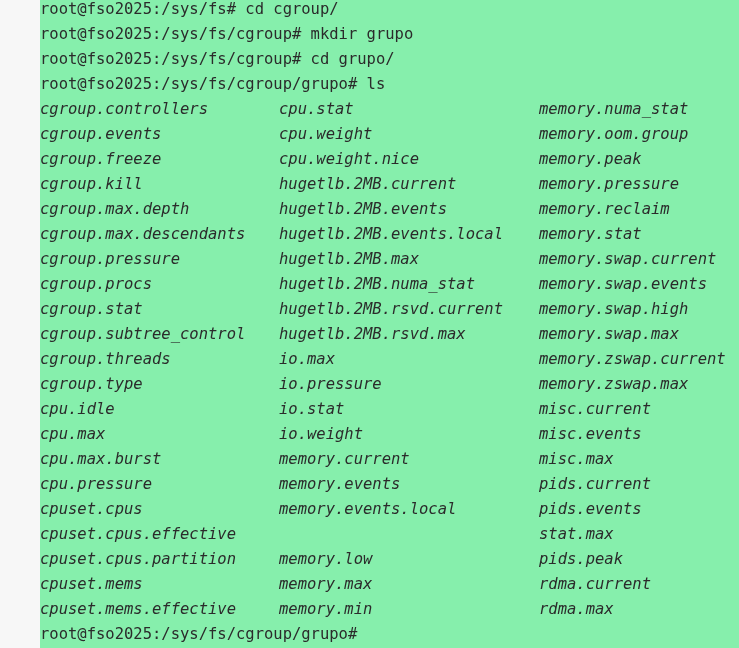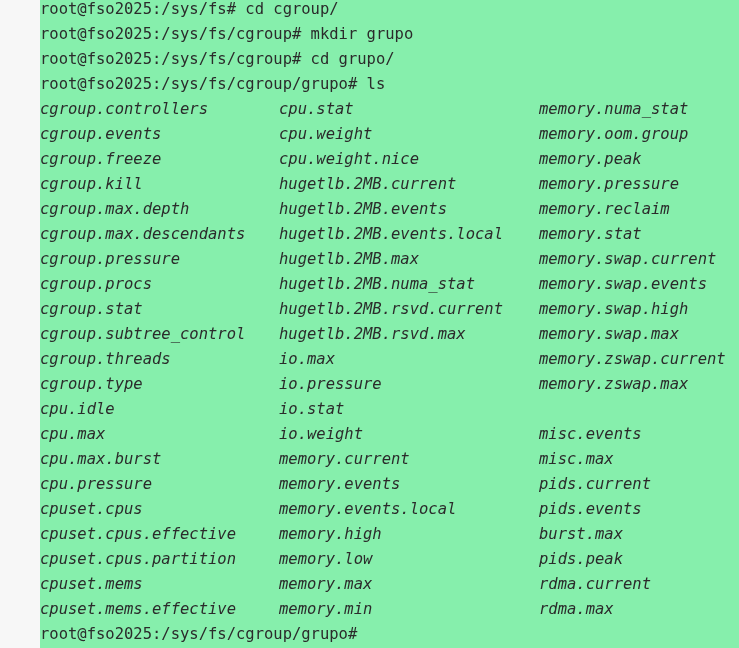--- a/index.html
+++ b/index.html
@@ -119,20 +119,21 @@
         <span class="cell col-2">memory.zswap.current</span>
       </div>
       <div class="ls-row">
         <span class="cell col-0">cgroup.type</span>
         <span class="cell col-2">memory.zswap.max</span>
         <span class="cell col-1">io.pressure</span>
       </div>
       <div class="ls-row">
         <span class="cell col-0">cpu.idle</span>
         <span class="cell col-1">io.stat</span>
+        <span class="cell col-2">misc.current</span>
       </div>
       <div class="ls-row">
         <span class="cell col-0">cpu.max</span>
         <span class="cell col-1">io.weight</span>
         <span class="cell col-2">misc.events</span>
       </div>
       <div class="ls-row">
         <span class="cell col-0">cpu.max.burst</span>
         <span class="cell col-1">memory.current</span>
         <span class="cell col-2">misc.max</span>
@@ -142,22 +143,21 @@
         <span class="cell col-1">memory.events</span>
         <span class="cell col-2">pids.current</span>
       </div>
       <div class="ls-row">
         <span class="cell col-0">cpuset.cpus</span>
         <span class="cell col-1">memory.events.local</span>
         <span class="cell col-2">pids.events</span>
       </div>
       <div class="ls-row">
         <span class="cell col-0">cpuset.cpus.effective</span>
-        <span class="cell col-1">memory.high</span>
-        <span class="cell col-2">burst.max</span>
+        <span class="cell col-2">stat.max</span>
       </div>
       <div class="ls-row">
         <span class="cell col-0">cpuset.cpus.partition</span>
         <span class="cell col-1">memory.low</span>
         <span class="cell col-2">pids.peak</span>
       </div>
       <div class="ls-row">
         <span class="cell col-0">cpuset.mems</span>
         <span class="cell col-1">memory.max</span>
         <span class="cell col-2">rdma.current</span>

